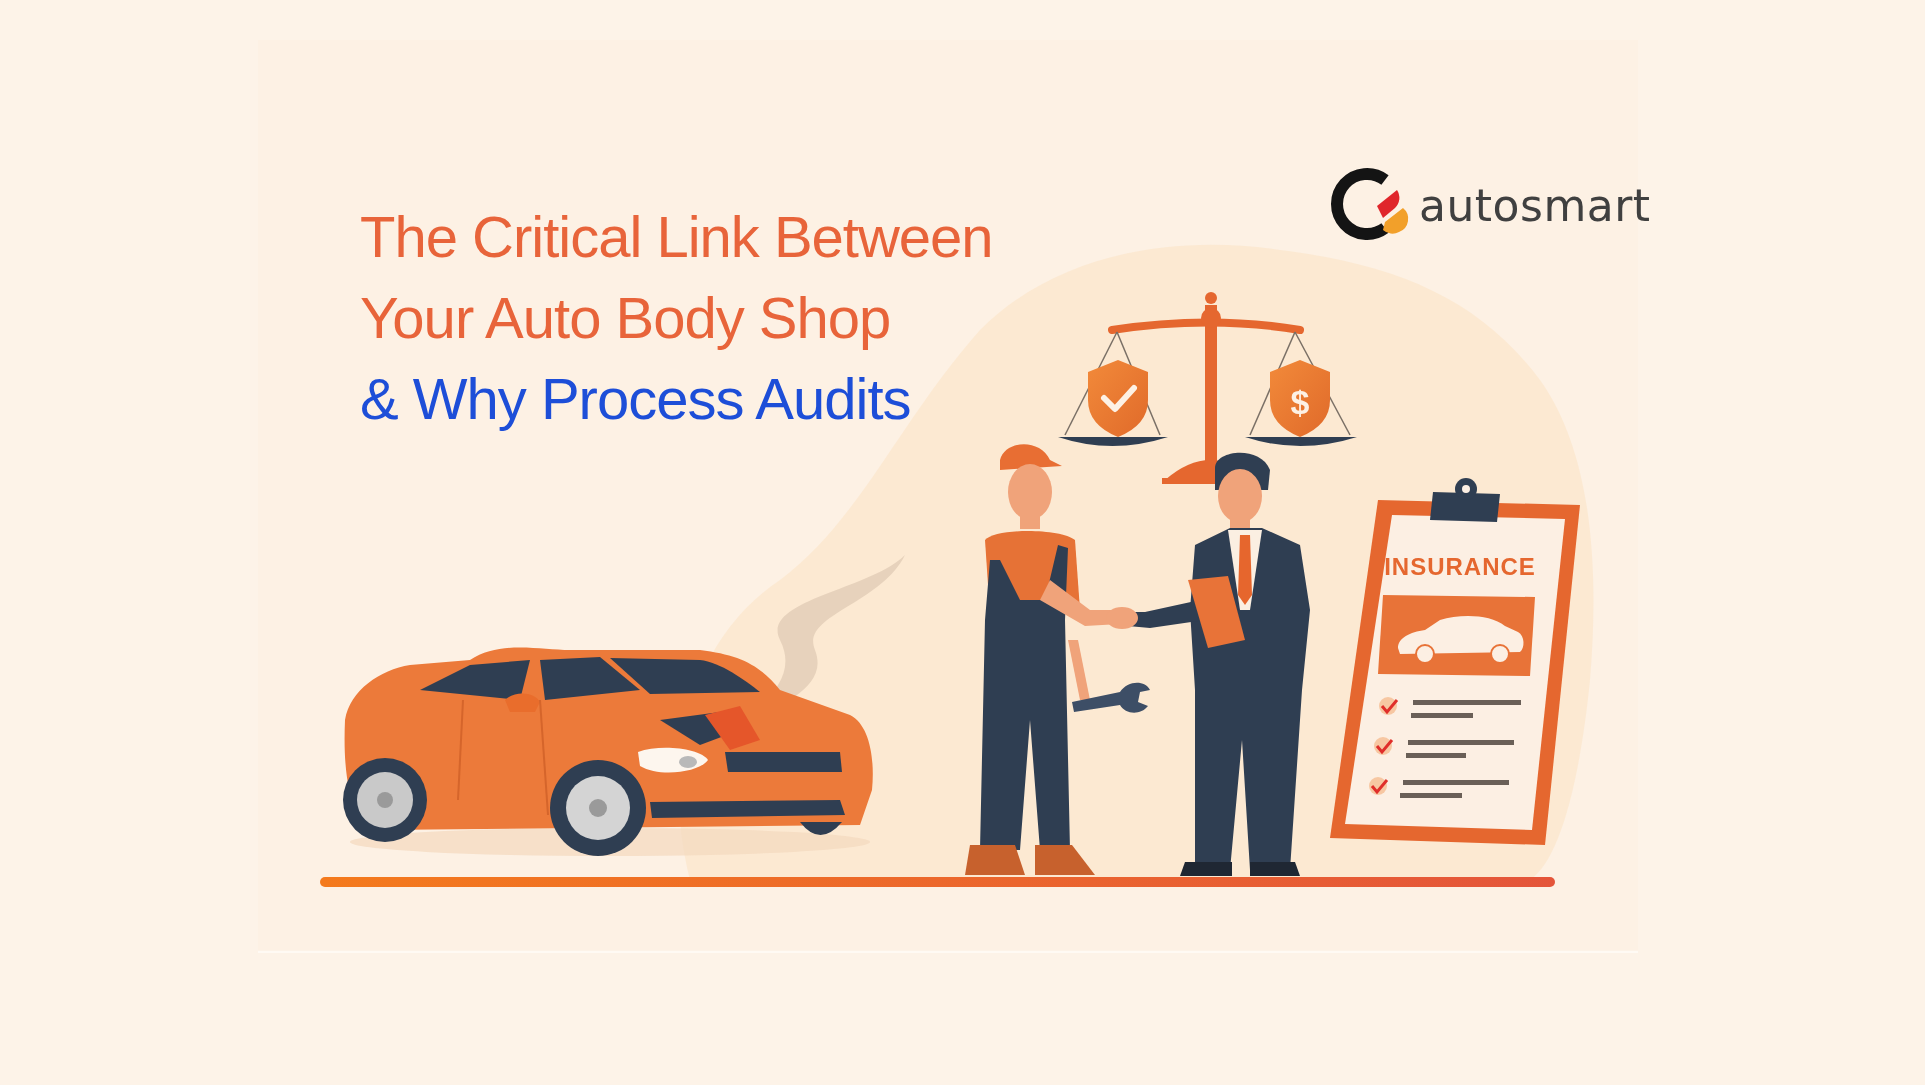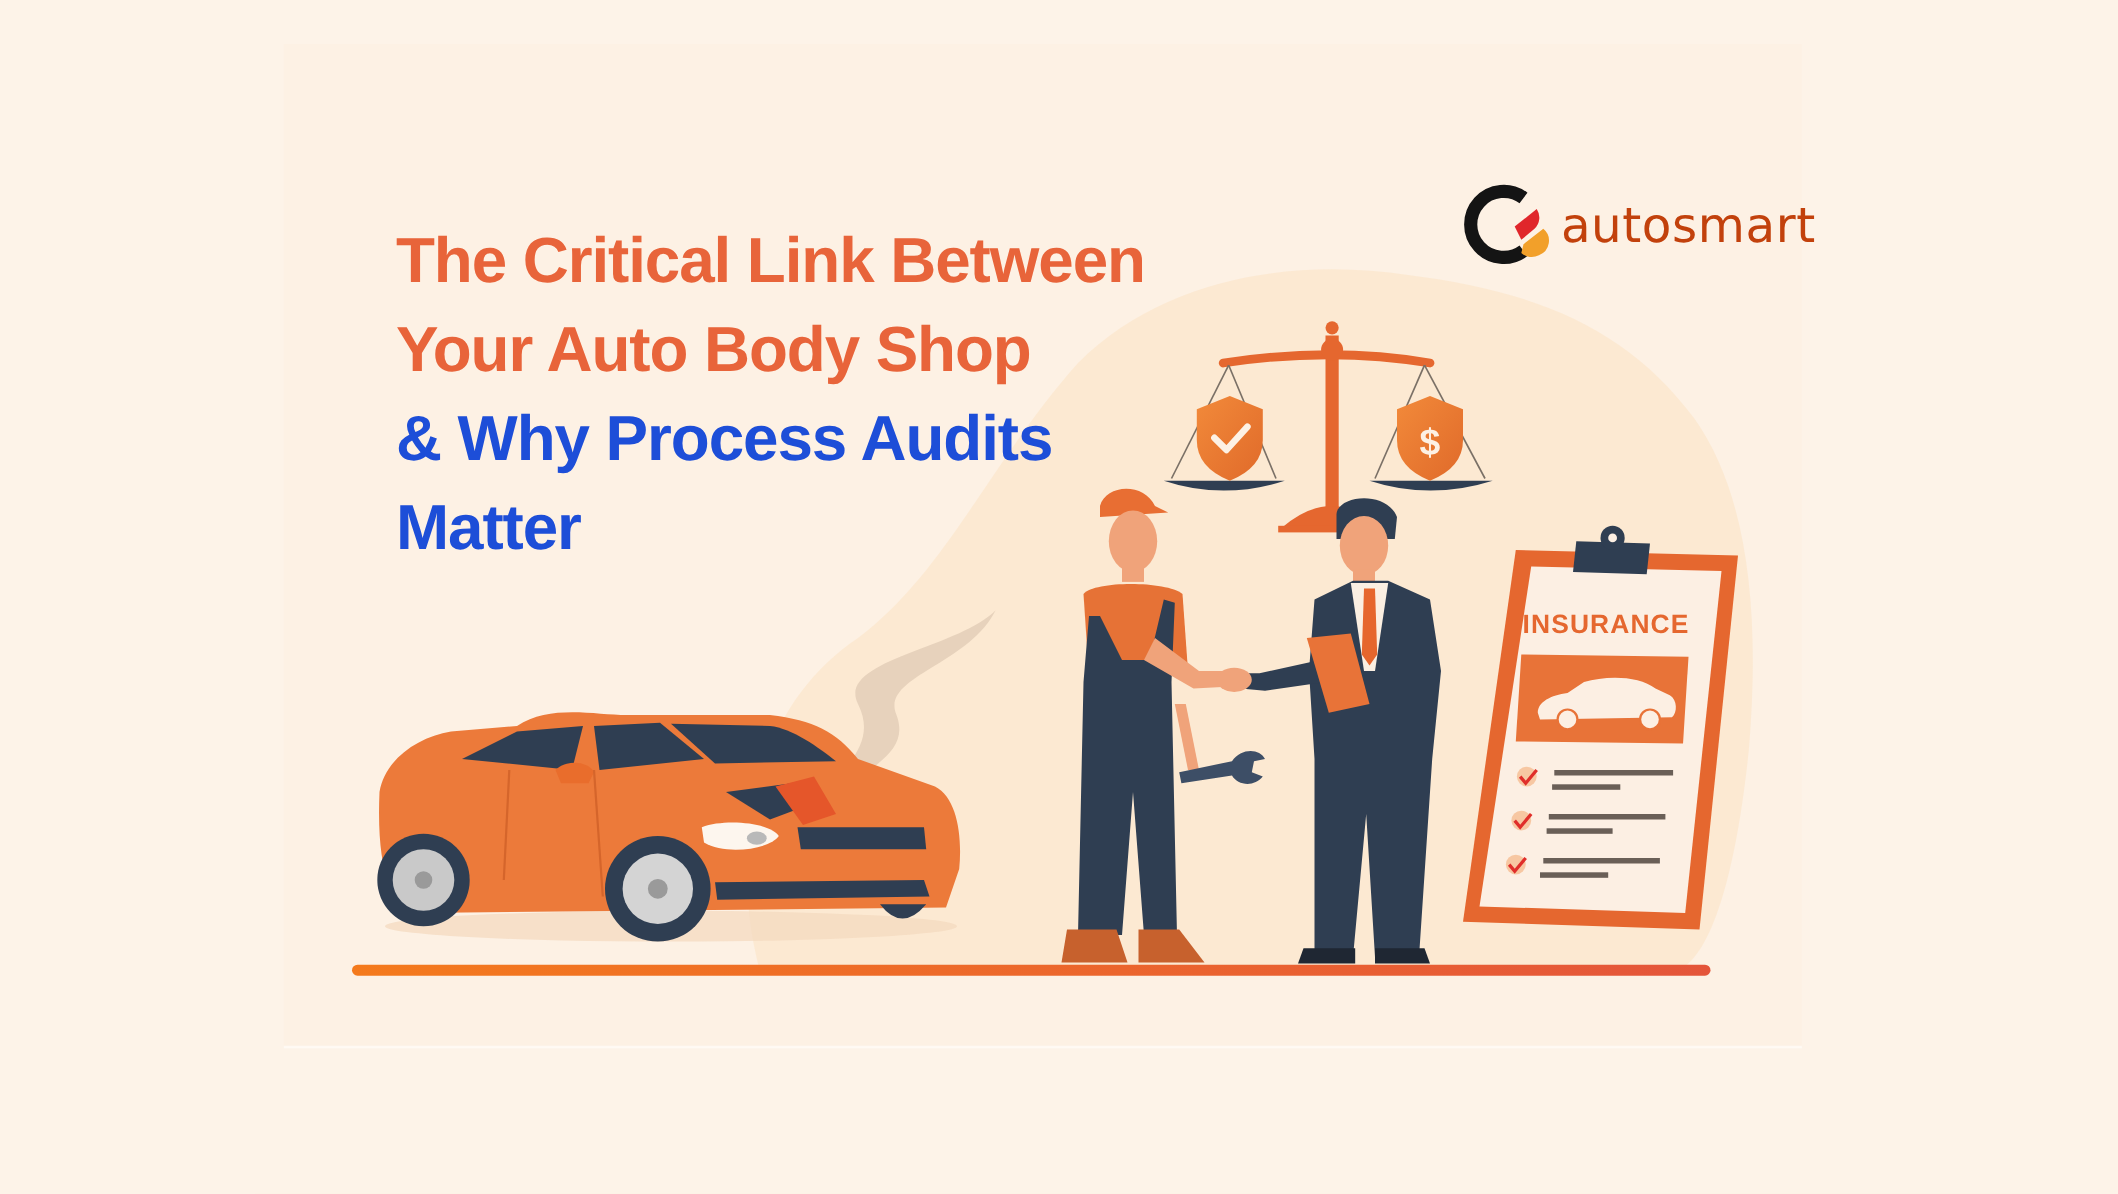--- a/index.html
+++ b/index.html
@@ -14,35 +14,35 @@
       position: absolute; left: 258px; top: 40px; width: 1380px; height: 910px;
       background: #fdf1e4;
     }
     .panel-bottom-line {
       position: absolute; left: 258px; top: 951px; width: 1380px; height: 2px;
       background: #fffaf4;
     }
     .headline {
       position: absolute; left: 360px; top: 196px; width: 760px;
       font-family: "Liberation Sans", sans-serif;
-      font-weight: 700; font-size: 58px; line-height: 81px;
+      font-weight: 400; font-size: 58px; line-height: 81px;
       letter-spacing: -1px; margin: 0;
     }
     .headline .line { display: block; white-space: nowrap; }
     .headline .accent { color: #e8643a; }
     .headline .dark { color: #1d4ed8; }
 
     .logo {
       position: absolute; left: 1325px; top: 160px; height: 90px;
       display: flex; align-items: center;
     }
     .logo-mark { width: 86px; height: 86px; }
     .logo-text {
       font-family: "DejaVu Sans", sans-serif;
-      font-size: 44px; color: #c2410c; margin-left: 8px; letter-spacing: 0.5px;
+      font-size: 44px; color: #404040; margin-left: 8px; letter-spacing: 0.5px;
       font-weight: 400;
       text-align: center;
     }
     .illustration { position: absolute; left: 0; top: 0; width: 1925px; height: 1085px; }
     .clip-title {
       font-family: "Liberation Sans", sans-serif; font-weight: 700;
     }
   </style>
 </head>
 <body>
@@ -203,21 +203,20 @@
       </g>
     </g>
 
     <rect x="320" y="877" width="1235" height="10" rx="5" fill="url(#groundGrad)"></rect>
   </svg>
 
   <h1 class="headline">
     <span class="line accent">The Critical Link Between</span>
     <span class="line accent">Your Auto Body Shop</span>
     <span class="line dark">&amp; Why Process Audits</span>
-    <span class="line dark">Matter</span>
   </h1>
 
   <div class="logo">
     <svg class="logo-mark" viewBox="0 0 86 86" xmlns="http://www.w3.org/2000/svg">
       <path d="M60 18 A 30 30 0 1 0 60 66" stroke="#141414" stroke-width="12" fill="none" stroke-linecap="butt"></path>
       <path d="M52 44 L 72 28 A 14 14 0 0 1 70 46 L 58 56 Z" fill="#e0262b"></path>
       <path d="M60 60 L 78 46 A 14 14 0 0 1 74 70 A 14 14 0 0 1 58 68 Z" fill="#f2a02a"></path>
     </svg>
     <span class="logo-text">autosmart</span>
   </div>

